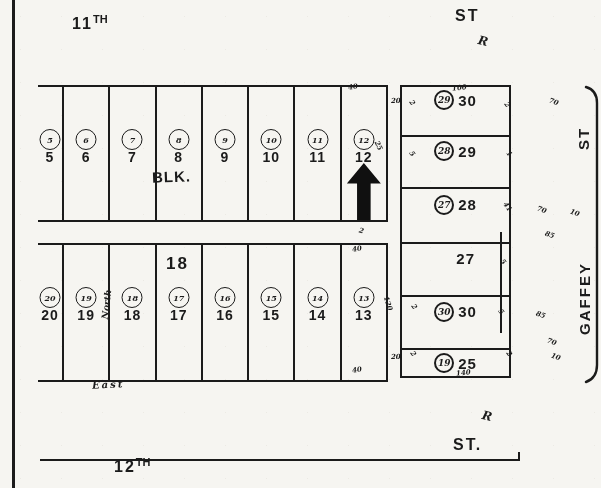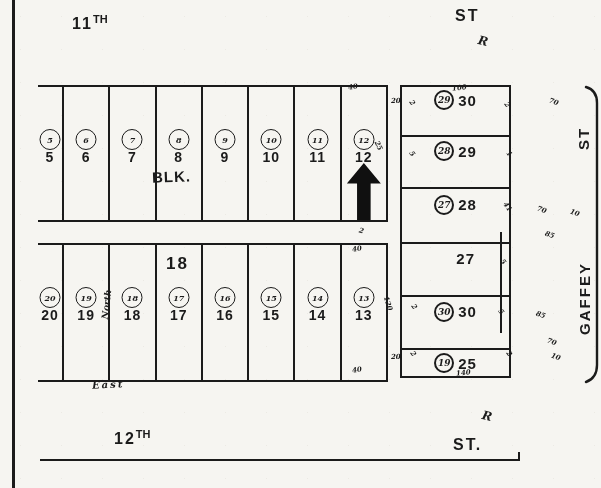--- a/index.html
+++ b/index.html
@@ -186,21 +186,21 @@
     </div>
 
   <div class="line" style="left:500px;top:232px;width:2.2px;height:101px;"></div>
 
   <svg style="position:absolute;left:584px;top:85px;" width="16" height="300" viewBox="0 0 16 300">
     <path d="M2,2 Q13,5 13,18 L13,280 Q13,293 2,297" fill="none" stroke="#1b1b1b" stroke-width="2.4" stroke-linecap="round"></path>
   </svg>
   <div class="street-label vertical" style="left:563px;top:130px;width:40px;font-size:15px;">ST</div>
   <div class="street-label vertical" style="left:539px;top:290px;width:90px;font-size:15px;">GAFFEY</div>
 
-  <div class="street-label" style="left:114px;top:428px;">
+  <div class="street-label" style="left:114px;top:456px;">
     <span>12</span><sup>TH</sup>
   </div>
   <div class="street-label" style="left:453px;top:436px;">ST.</div>
   <div class="handw script" style="left:482px;top:410px;font-size:12px;transform:rotate(14deg);">R</div>
   <div class="line" style="left:40px;top:459px;width:480px;height:2.4px;"></div>
   <div class="line" style="left:518px;top:452px;width:2.4px;height:9px;"></div>
 
   <div id="dims">
       <span class="handw" style="left: 348px; top: 83px; transform: rotate(-8deg);">40</span>
       <span class="handw" style="left: 391px; top: 97px; transform: rotate(0deg);">20</span>

